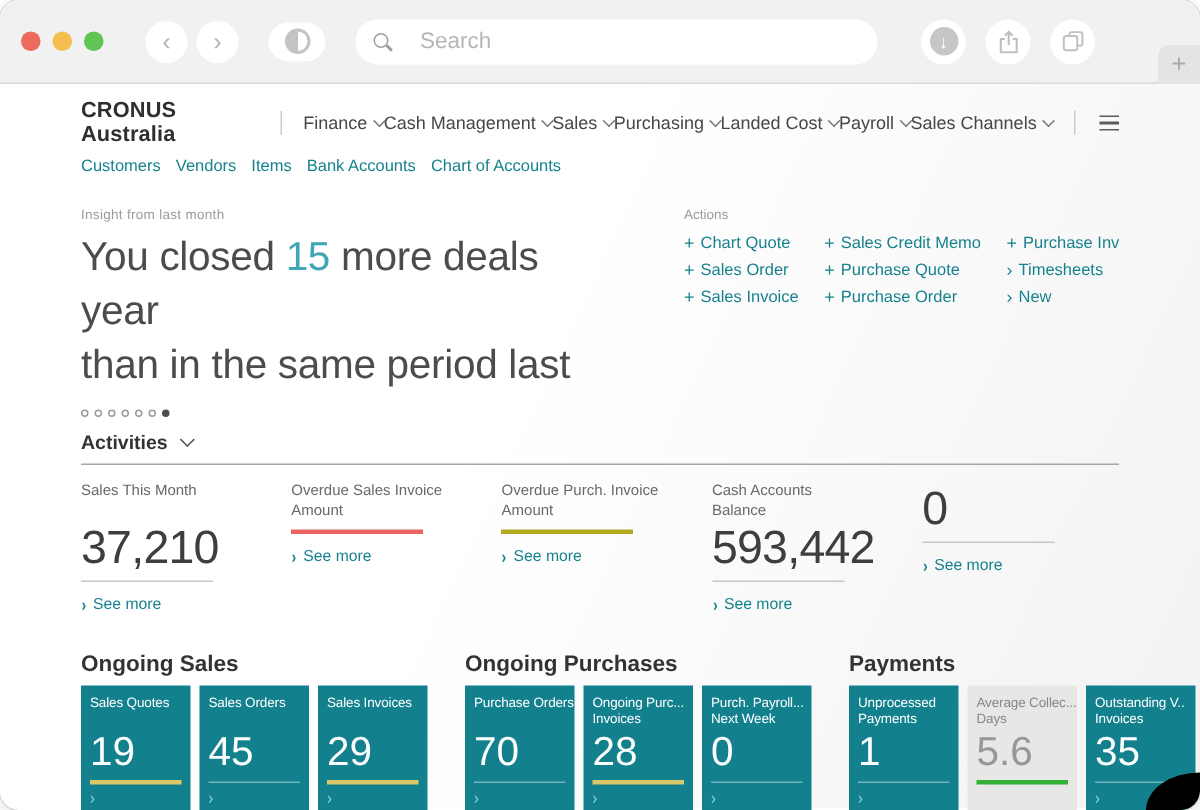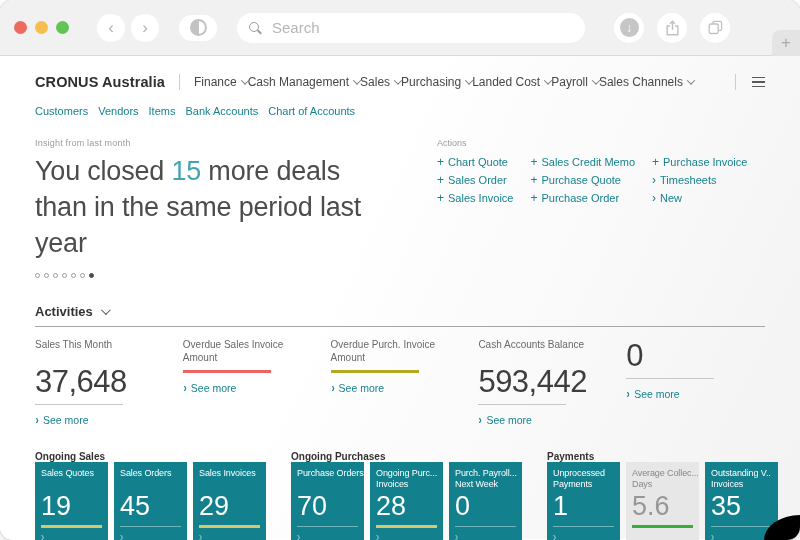--- a/index.html
+++ b/index.html
@@ -11,38 +11,38 @@
   .chrome{position:relative;height:56px;background:#f1f1f2;border-bottom:1px solid #dadada;
     display:flex;align-items:center;padding:0 14px;box-sizing:border-box;}
   .lights{display:flex;gap:8px;margin-right:28px;}
   .light{width:13px;height:13px;border-radius:50%;}
   .circle-btn{width:28px;height:28px;border-radius:50%;background:#fff;display:flex;align-items:center;
     justify-content:center;color:#b3b3b3;font-size:17px;line-height:1;margin-right:6px;user-select:none;}
   .sidebar-btn{width:38px;height:26px;border-radius:13px;background:#fff;display:flex;align-items:center;
     justify-content:center;margin:0 4px 0 14px;}
   .sb-glyph{width:17px;height:17px;border-radius:50%;border:2px solid #c3c3c3;box-sizing:border-box;
     background:linear-gradient(90deg,#c3c3c3 52%,transparent 52%);}
-  .searchbar{display:flex;align-items:center;gap:7px;height:30px;width:348px;margin-left:16px;
+  .searchbar{display:flex;align-items:center;gap:15px;height:30px;width:348px;margin-left:16px;
     background:#fff;border-radius:15px;padding:0 12px;box-sizing:border-box;}
   .mag{position:relative;width:14px;height:14px;flex:0 0 auto;}
   .mag::before{content:'';position:absolute;width:8px;height:8px;border:1.6px solid #9d9d9d;border-radius:50%;left:0;top:1px;}
   .mag::after{content:'';position:absolute;width:5px;height:1.8px;background:#9d9d9d;transform:rotate(45deg);left:8px;top:10px;}
   .searchbar input{border:none;outline:none;background:transparent;font-size:15px;color:#6e6e6e;width:100%;
     font-family:"Liberation Sans",sans-serif;}
   .searchbar input::placeholder{color:#b6b6b6;}
   .chrome-right{margin-left:auto;display:flex;align-items:center;gap:13px;padding-right:56px;}
   .rnd{width:30px;height:30px;border-radius:50%;background:#fff;display:flex;align-items:center;justify-content:center;}
   .dl-inner{width:19px;height:19px;border-radius:50%;background:#c6c6c6;color:#fff;font-size:12px;
     display:flex;align-items:center;justify-content:center;font-weight:bold;}
   .newtab{position:absolute;right:0;top:30px;width:28px;height:26px;background:#e4e4e4;
     border-top-left-radius:8px;display:flex;align-items:center;justify-content:center;
     color:#ababab;font-size:17px;font-weight:300;}
 
   
-  .content{position:relative;height:483px;padding:14px 35px 0;box-sizing:border-box;
+  .content{position:relative;height:483px;padding:14px 54px 0;box-sizing:border-box;
     background:linear-gradient(115deg,#ffffff 42%,#f2f2f3 100%);}
 
   .navrow{display:flex;align-items:center;height:24px;}
   .company{font-size:14.5px;font-weight:700;color:#2f2f2f;letter-spacing:.1px;}
   .vdiv{width:1px;height:16px;background:#cdcdcd;margin:0 14px;}
   .menus{display:flex;align-items:center;flex:1;}
   .menu-item{font-size:12px;color:#474747;display:flex;align-items:center;gap:5px;white-space:nowrap;}
   .chev-down{width:5px;height:5px;border-right:1px solid #7d7d7d;border-bottom:1px solid #7d7d7d;
     transform:rotate(45deg) translate(-1px,-1px);display:inline-block;}
   .burger{display:flex;flex-direction:column;gap:3px;margin-left:2px;}
@@ -60,36 +60,36 @@
   .dot.active{background:#4d4d4d;border-color:#4d4d4d;}
 
   .actions{margin-left:30px;flex:1;overflow:hidden;}
   .actions-title{font-size:9px;color:#9b9b9b;margin-bottom:5px;}
   .actions-cols{display:flex;gap:17px;}
   .acol{display:flex;flex-direction:column;}
   .action{font-size:11px;color:#17828e;line-height:18px;display:flex;align-items:center;gap:4px;white-space:nowrap;}
   .pfx{font-size:12px;line-height:1;}
 
   
-  .activities-head{margin-top:26px;display:flex;align-items:center;gap:8px;
+  .activities-head{margin-top:9px;display:flex;align-items:center;gap:8px;
     border-bottom:1px solid #a6a6a6;padding-bottom:7px;}
   .activities-title{font-size:13px;font-weight:700;color:#333;}
   .chev-down-lg{width:6px;height:6px;border-right:1.2px solid #555;border-bottom:1.2px solid #555;
     transform:rotate(45deg) translateY(-2px);display:inline-block;}
   .kpis{display:grid;grid-template-columns:repeat(5,1fr);gap:9px;margin-top:12px;}
   .kpi-label{font-size:10px;color:#696969;line-height:12.5px;min-height:26px;padding-right:26px;}
   .kpi-value{font-size:31px;font-weight:300;color:#3e3e3e;letter-spacing:-.5px;line-height:1;margin-top:1px;}
   .kpi-line{width:88px;height:1px;margin-top:7px;}
   .kpi-line.thick{height:3px;margin-top:5px;}
   .see-more{display:flex;align-items:center;gap:4px;margin-top:9px;font-size:10.5px;color:#17828e;cursor:pointer;}
   .chev-g{font-size:12px;line-height:1;font-weight:700;transform:scaleX(.8);}
 
   
   .groups{display:flex;gap:25px;margin-top:25px;}
-  .group-title{font-size:10px;font-weight:700;color:#333;}
+  .group-title{font-size:15px;font-weight:700;color:#333;margin-bottom:6px;}
   .tiles{display:flex;gap:6px;}
   .tile{width:73px;height:86px;background:#12808d;color:#fff;padding:6px 6px 5px;box-sizing:border-box;
     display:flex;flex-direction:column;cursor:pointer;overflow:hidden;}
   .tile.gray{background:#e7e7e7;}
   .t-label{font-size:9px;line-height:11px;min-height:22px;letter-spacing:-.1px;}
   .t-label span{display:block;white-space:nowrap;}
   .tile.gray .t-label{color:#878787;}
   .t-value{font-size:27px;font-weight:300;line-height:1;margin-top:3px;color:#fdfefe;}
   .tile.gray .t-value{color:#979797;}
   .t-line{margin-top:auto;width:100%;height:1px;margin-bottom:5px;}
@@ -195,22 +195,22 @@
       <a class="nav-link">Items</a>
       <a class="nav-link">Bank Accounts</a>
       <a class="nav-link">Chart of Accounts</a>
     </div>
 
     <div class="hero">
       <div class="insight">
         <div class="eyebrow">Insight from last month</div>
         <div class="headline">
           <div><span>You closed </span><span style="color: rgb(63, 166, 178);">15</span><span> more deals</span></div>
+          <div>year</div>
           <div>than in the same period last</div>
-          <div>year</div>
         </div>
         <div class="dots">
             <span class="dot"></span>
             <span class="dot"></span>
             <span class="dot"></span>
             <span class="dot"></span>
             <span class="dot"></span>
             <span class="dot"></span>
             <span class="dot active"></span>
           </div>
@@ -273,21 +273,21 @@
       </div>
     </div>
 
     <div class="activities-head">
       <span class="activities-title">Activities</span>
       <i class="chev-down-lg"></i>
     </div>
     <div class="kpis">
       <div class="kpi">
         <div class="kpi-label">Sales This Month</div>
-        <div class="kpi-value">37,648</div>
+        <div class="kpi-value">37,210</div>
         <div class="kpi-line" style="background: rgb(201, 199, 197);"></div>
         <a class="see-more">
             <span class="chev-g">›</span>
             <span>See more</span>
           </a>
       </div>
       <div class="kpi">
         <div class="kpi-label">Overdue Sales Invoice Amount</div>
         <div class="kpi-line thick" style="background: rgb(236, 100, 96);"></div>
         <a class="see-more">

